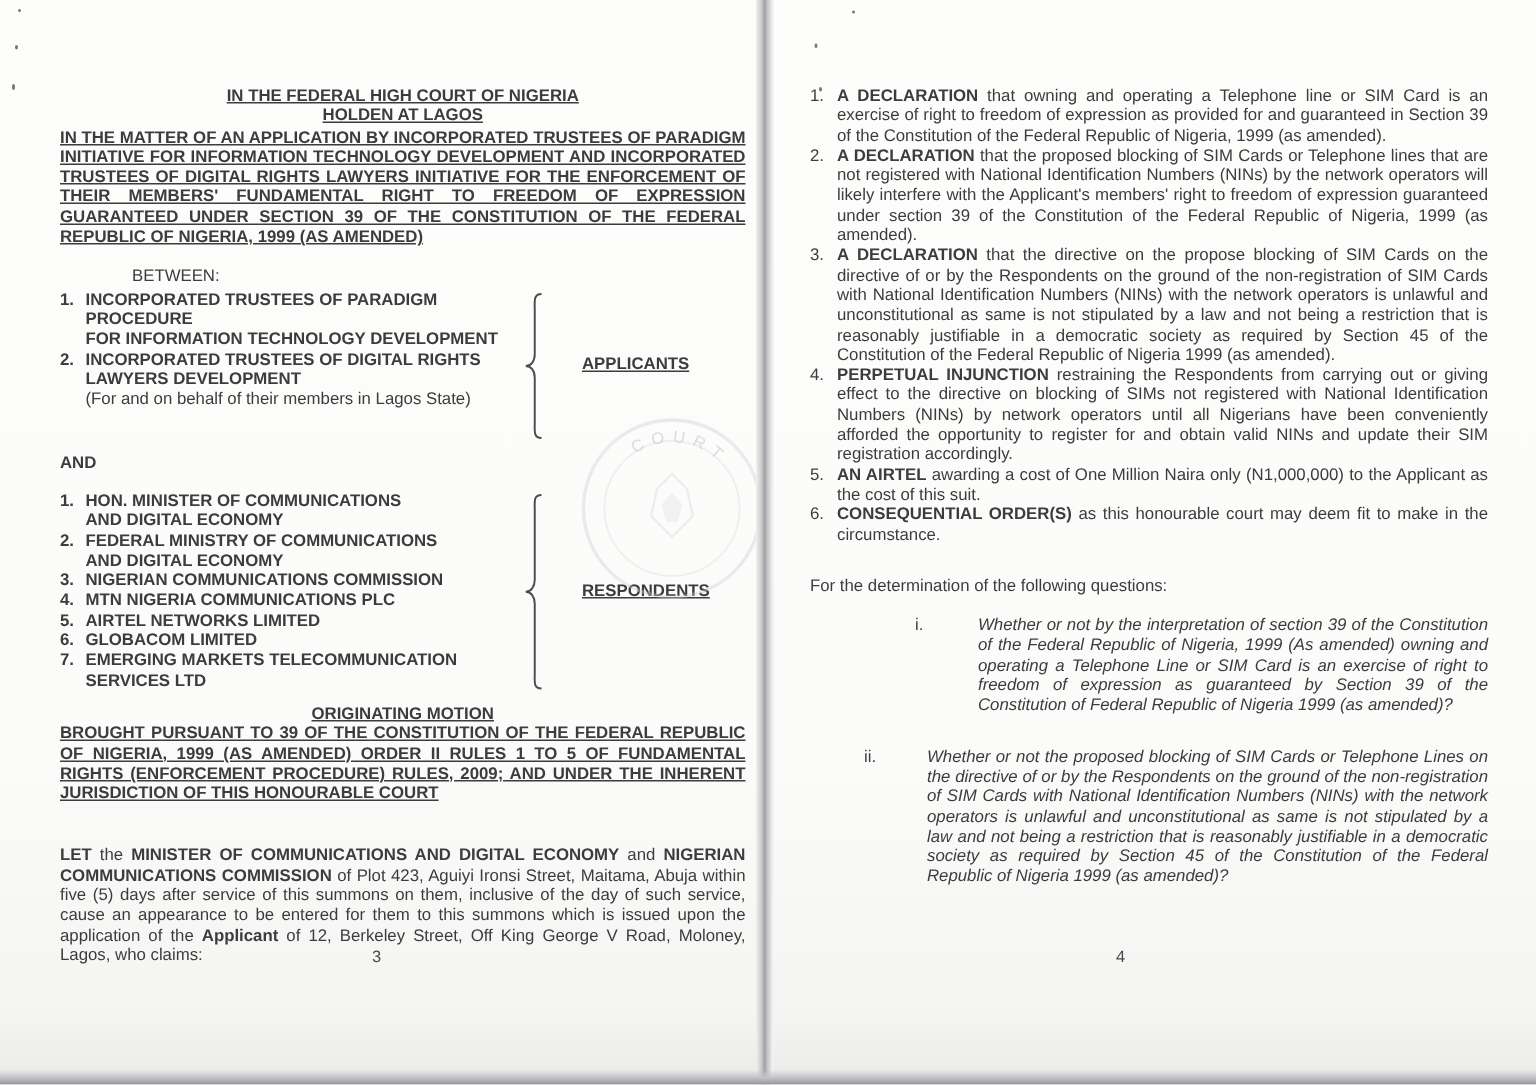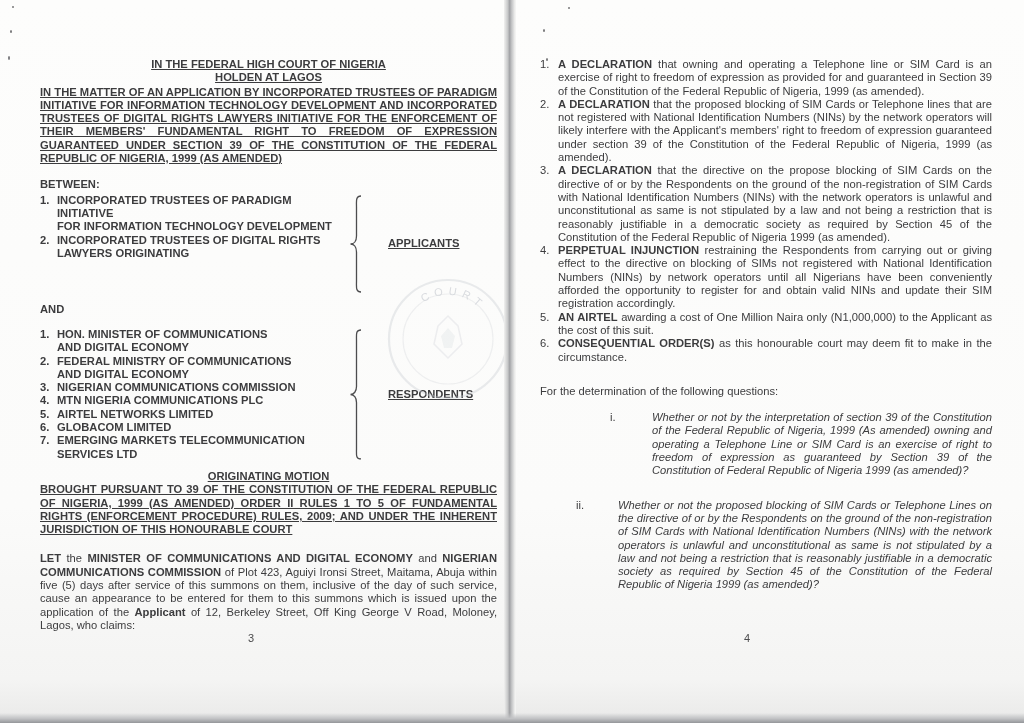--- a/index.html
+++ b/index.html
@@ -22,35 +22,35 @@
   .bottom-edge{
     position:absolute;left:0;bottom:0;width:1024px;height:10px;
     background:linear-gradient(180deg,rgba(170,172,175,0) 0%,#c2c3c5 55%,#94969a 100%);
   }
   .b{font-weight:bold;}
   .u{text-decoration:underline;}
   .center{text-align:center;}
   .just{text-align:justify;}
   .suit-line{padding-left:315px;font-weight:bold;margin-top:1px;}
   .mt-matter{margin-top:1px;}
-  .between{margin-top:13px;font-weight:bold;}
+  .between{margin-top:13px;font-weight:normal;margin-left:48px;}
   .party-block{display:flex;margin-top:2px;}
   .party-list{width:308px;}
   .party-item{display:flex;}
   .party-num{width:17px;font-weight:bold;flex:0 0 17px;}
   .party-lines{flex:1;font-weight:bold;}
   .party-note{font-weight:normal;}
   .brace-col{width:18px;flex:0 0 18px;display:flex;}
   .brace-col svg{width:16px;height:100%;}
   .party-label{font-weight:bold;margin-left:22px;align-self:center;text-decoration:underline;}
   .and-label{margin-top:9px;font-weight:bold;}
   .respondents-block{margin-top:12px;}
   .motion-head{margin-top:9px;}
   .motion-body{margin-top:0;}
-  .let-para{margin-top:16px;}
+  .let-para{margin-top:28px;}
   .page-num{position:absolute;font-size:11px;color:#4a4a4c;}
   .claim{display:flex;}
   .claim-num{width:18px;flex:0 0 18px;}
   .claim-text{flex:1;text-align:justify;}
   .q-intro{margin-top:21px;}
   .question{display:flex;margin-left:70px;margin-top:13px;}
   .question.second{margin-top:21px;margin-left:36px;}
   .q-num{width:42px;flex:0 0 42px;}
   .q-text{flex:1;text-align:justify;font-style:italic;}
   .seal{position:absolute;left:383px;top:274px;width:130px;height:130px;opacity:.75;}
@@ -66,29 +66,30 @@
     <div class="b u center">HOLDEN AT LAGOS</div>
     <div class="b u just mt-matter">IN THE MATTER OF AN APPLICATION BY INCORPORATED TRUSTEES OF PARADIGM INITIATIVE FOR INFORMATION TECHNOLOGY DEVELOPMENT AND INCORPORATED TRUSTEES OF DIGITAL RIGHTS LAWYERS INITIATIVE FOR THE ENFORCEMENT OF THEIR MEMBERS' FUNDAMENTAL RIGHT TO FREEDOM OF EXPRESSION GUARANTEED UNDER SECTION 39 OF THE CONSTITUTION OF THE FEDERAL REPUBLIC OF NIGERIA, 1999 (AS AMENDED)</div>
 
     <div class="between">BETWEEN:</div>
 
     <div class="party-block">
       <div class="party-list">
         <div class="party-item">
           <span class="party-num">1.</span>
           <span class="party-lines">
-            <div>INCORPORATED TRUSTEES OF PARADIGM INITIATIVE</div>
+            <div>INCORPORATED TRUSTEES OF PARADIGM PROCEDURE</div>
             <div>FOR INFORMATION TECHNOLOGY DEVELOPMENT</div>
           </span>
         </div>
         <div class="party-item">
           <span class="party-num">2.</span>
           <span class="party-lines">
             <div>INCORPORATED TRUSTEES OF DIGITAL RIGHTS</div>
-            <div>LAWYERS ORIGINATING</div>
+            <div>LAWYERS DEVELOPMENT</div>
+            <div class="party-note">(For and on behalf of their members in Lagos State)</div>
           </span>
         </div>
       </div>
       <div class="brace-col">
         <svg viewBox="0 0 16 100" preserveAspectRatio="none" aria-hidden="true">
           <path d="M13 2 C7.5 2 8.5 7 8.5 13 L8.5 42 C8.5 47 6 50 2.5 50 C6 50 8.5 53 8.5 58 L8.5 87 C8.5 93 7.5 98 13 98" fill="none" stroke="#4c4c4e" stroke-width="1.3" vector-effect="non-scaling-stroke"></path>
         </svg>
       </div>
       <div class="party-label">APPLICANTS</div>
     </div>

